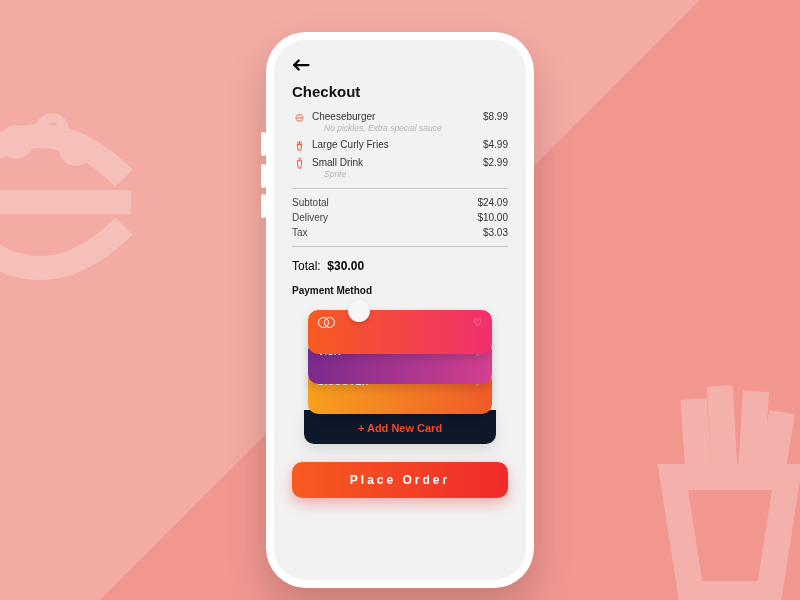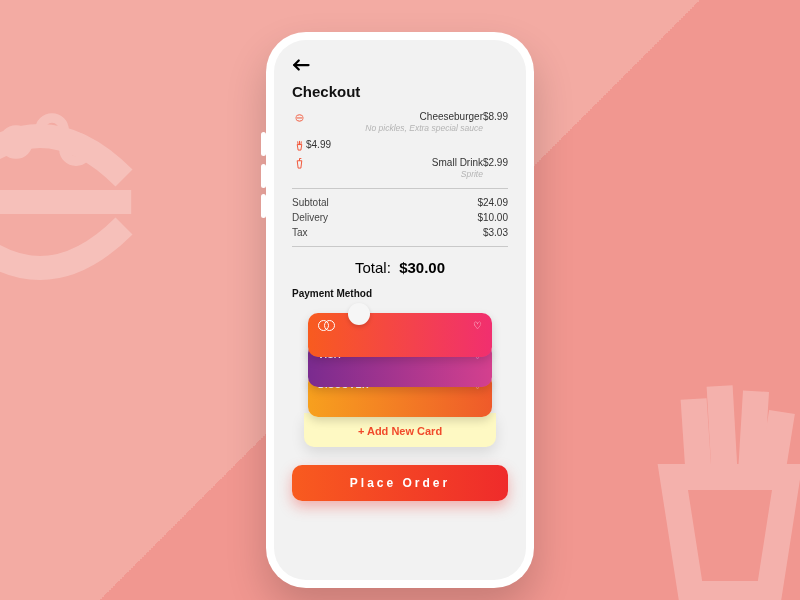--- a/index.html
+++ b/index.html
@@ -28,32 +28,32 @@
   .phone::before { left: -5px; top: 100px; width: 5px; height: 24px; }
   .phone::after  { left: -5px; top: 132px; width: 5px; height: 24px; }
   .phone .side-btn { left:-5px; top:162px; width:5px; height:24px; }
   .screen {
     position: absolute; inset: 8px; border-radius: 32px; background: #f2f2f2;
     padding: 16px 18px 14px 18px;
     display: flex; flex-direction: column;
   }
   .back { font-size: 18px; font-weight: 800; cursor: pointer; }
   .title { font-size: 15px; font-weight: 800; margin-top: 6px; color:#111; }
-  .items { margin-top: 8px; text-align: right; }
+  .items { margin-top: 8px; }
   .row { display:flex; align-items:flex-start; font-size:10px; color:#444; padding:3px 0; }
   .row .icon { width:14px; display:flex; justify-content:center; padding-top:1px; }
   .row .icon svg { width:11px; height:11px; stroke:#f24a2b; fill:none; stroke-width:2; }
   .row .name-wrap { flex:1; padding-left:6px; }
   .row .name { color:#333; }
   .row .note { color:#b4b4b4; font-style: italic; font-size:8.5px; margin-top:1px;margin-left:12px; }
   .row .price { color:#333; }
   .divider { border:none; border-top:1px solid #c9c9c9; margin:6px 0; }
   .totals .row { padding:2px 0; }
   .totals .row .name-wrap { padding-left:0; }
-  .total-line { text-align:center; font-size:15px; margin-top:6px; color:#000; }
+  .total-line { text-align:left; font-size:12px; margin-top:6px; color:#000; }
   .total-line b { font-weight:800; }
   .section-title { font-size:10px; font-weight:800; margin-top:12px; color:#111; }
   .cards-stack { position:relative; margin:14px auto 0 auto; width:184px; height:104px; }
   .card {
     position:absolute; left:0; right:0; height:44px;
     border-radius:10px; display:flex; align-items:flex-start; justify-content:space-between;
     padding:7px 10px; color:#fff; box-shadow: 0 4px 10px rgba(0,0,0,.15);
   }
   .card .brand { font-size:9px; font-weight:800; letter-spacing:.5px; }
   .card .heart { font-size:10px; opacity:.9; }
@@ -61,21 +61,21 @@
   .c2 { top:30px; background:linear-gradient(90deg,#7a2b8f,#d4408e); z-index:2; }
   .c3 { top:60px; background:linear-gradient(90deg,#f7a01e,#ef5a2a); z-index:1; }
   .mc-logo { display:flex; align-items:center; }
   .mc-logo span { width:11px; height:11px; border:1.5px solid #fff; border-radius:50%; display:inline-block; }
   .mc-logo span:last-child { margin-left:-5px; }
   .knob {
     position:absolute; left:40px; top:-10px; width:22px; height:22px; border-radius:50%;
     background:#f6f6f6; box-shadow:0 2px 4px rgba(0,0,0,.15); z-index:5;
   }
   .add-card {
-    margin: 0 auto; width:192px; background:#fef9c3; border-radius:0 0 10px 10px;
+    margin: 0 auto; width:192px; background:#0f172a; border-radius:0 0 10px 10px;
     box-shadow: 0 6px 14px rgba(0,0,0,.10);
     text-align:center; color:#f14a2b; font-weight:600; font-size:11px;
     padding:12px 0 10px 0; cursor:pointer; position:relative; top:-4px;
   }
   .place {
     margin-top:14px; width:100%; padding:11px 12px; border:none; border-radius:10px;
     background:linear-gradient(90deg,#f85b1f,#ef2b2b);
     color:#fff; font-weight:700; letter-spacing:3px; font-size:12px; cursor:pointer;
     box-shadow: 0 6px 14px rgba(239,50,43,.35);
   }
@@ -131,20 +131,23 @@
       </div>
       <div class="row">
         <div class="icon">
             <svg viewBox="0 0 24 24">
               <path d="M7 10l2 12h6l2-12z"></path>
               <path d="M9 10l-1-7"></path>
               <path d="M12 10V2"></path>
               <path d="M15 10l1-7"></path>
             </svg>
           </div>
+        <div class="name-wrap">
+          <div class="name">Large Curly Fries</div>
+        </div>
         <div class="price">$4.99</div>
       </div>
       <div class="row">
         <div class="icon">
             <svg viewBox="0 0 24 24">
               <path d="M7 6h10l-2 16H9z"></path>
               <path d="M12 6V1h4"></path>
             </svg>
           </div>
         <div class="name-wrap">

